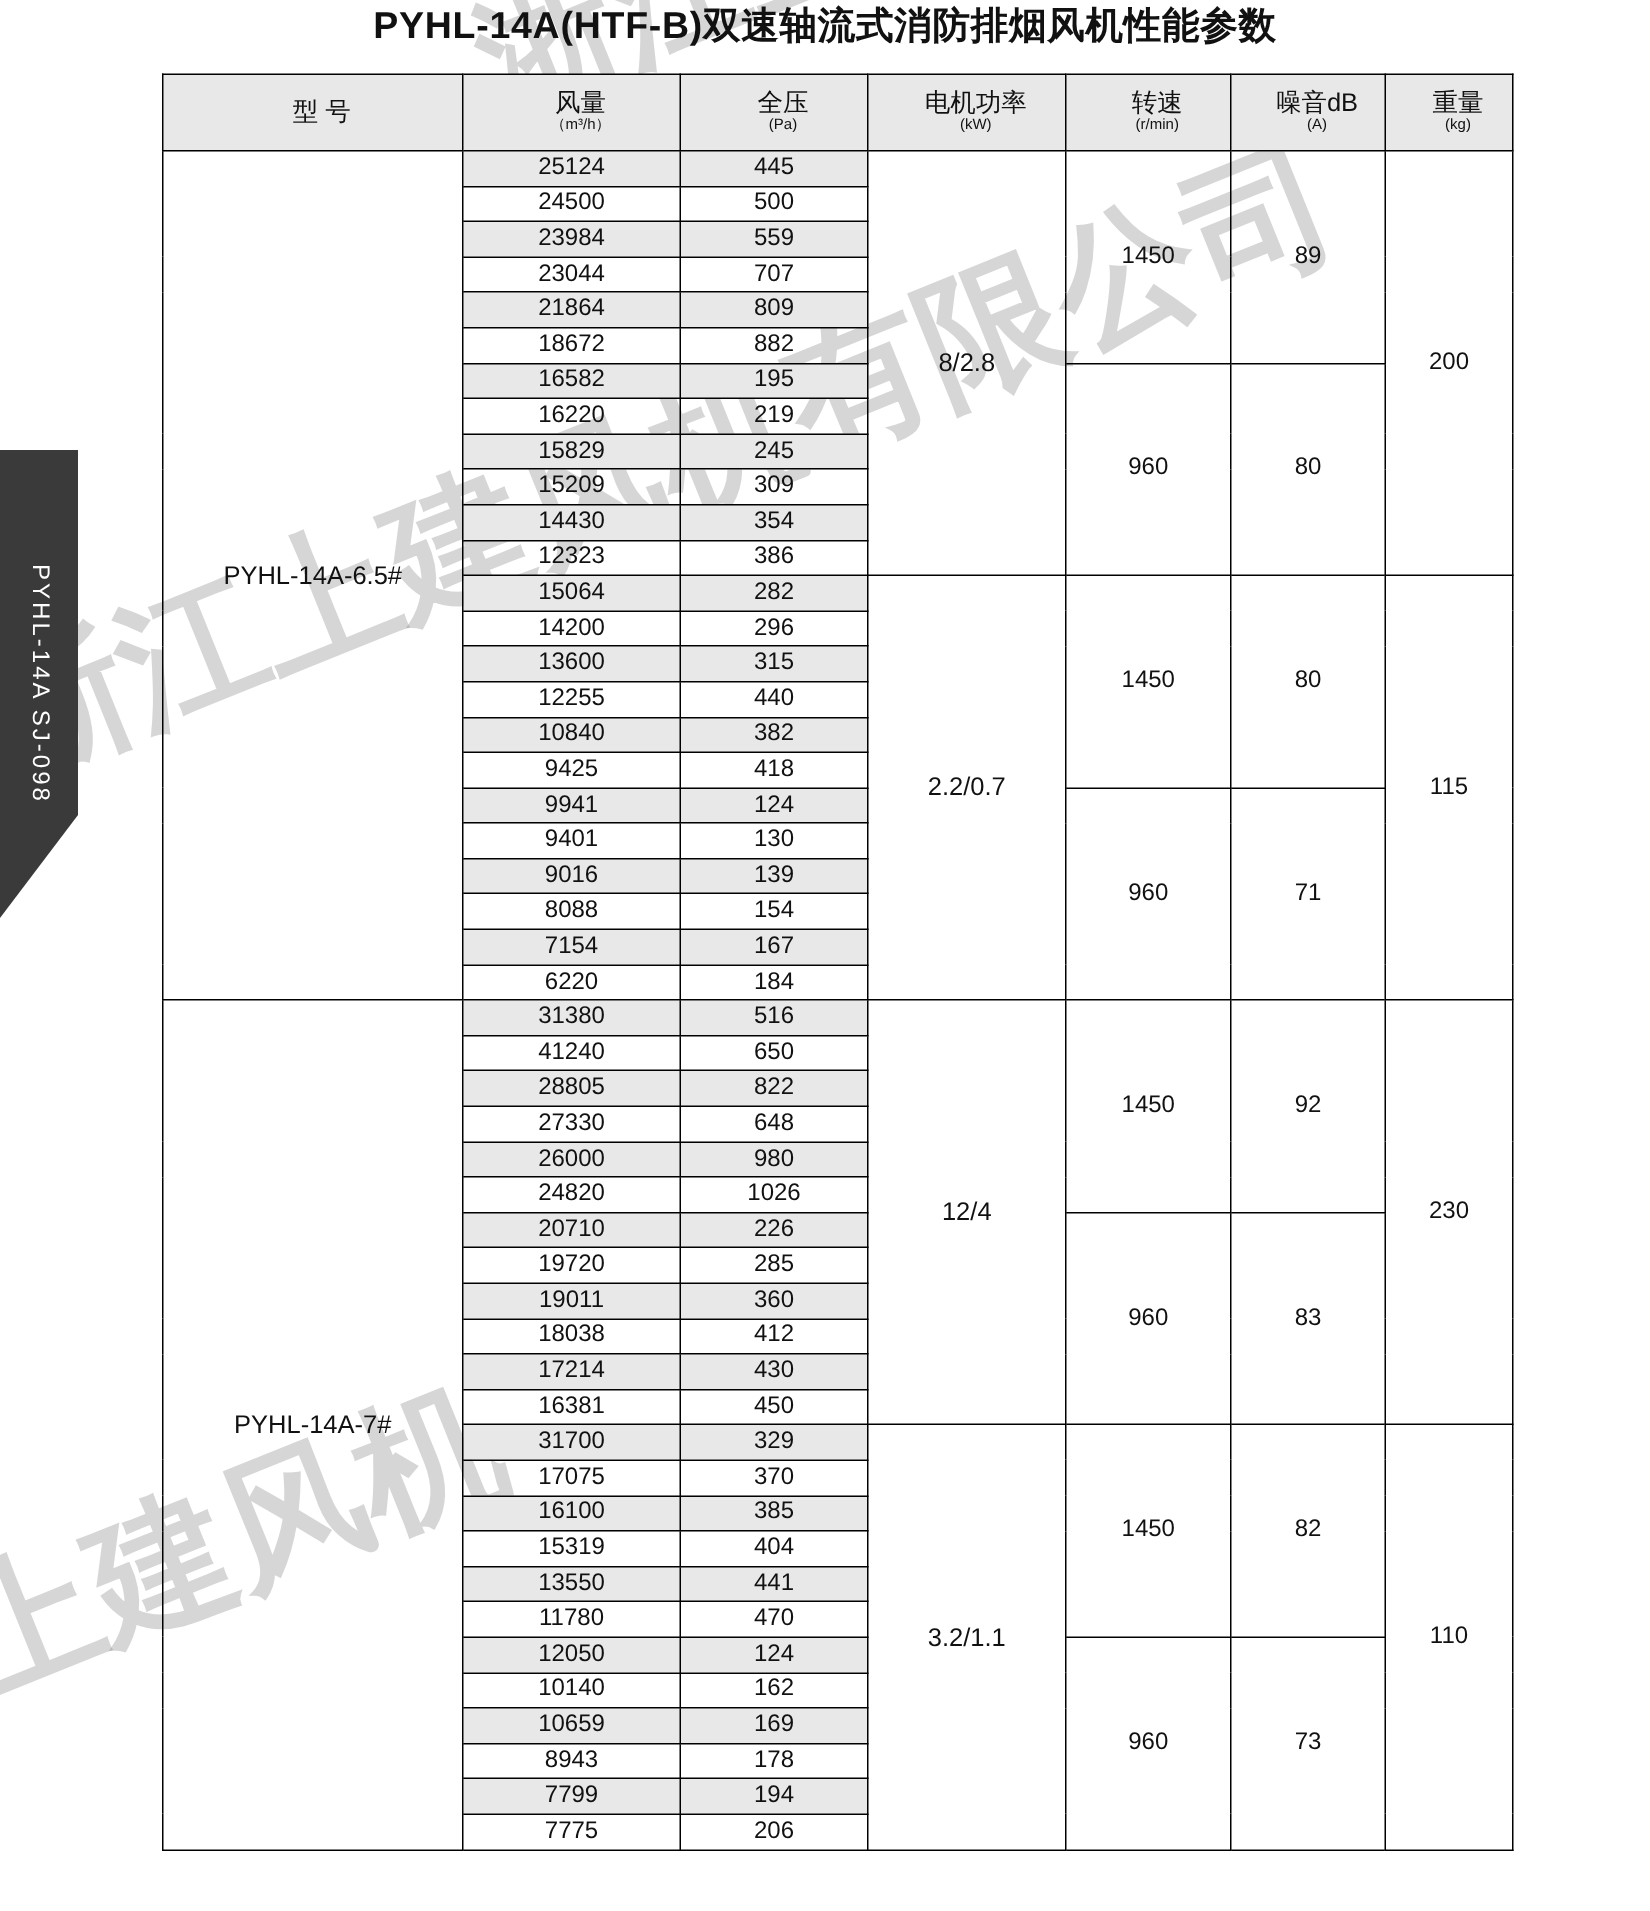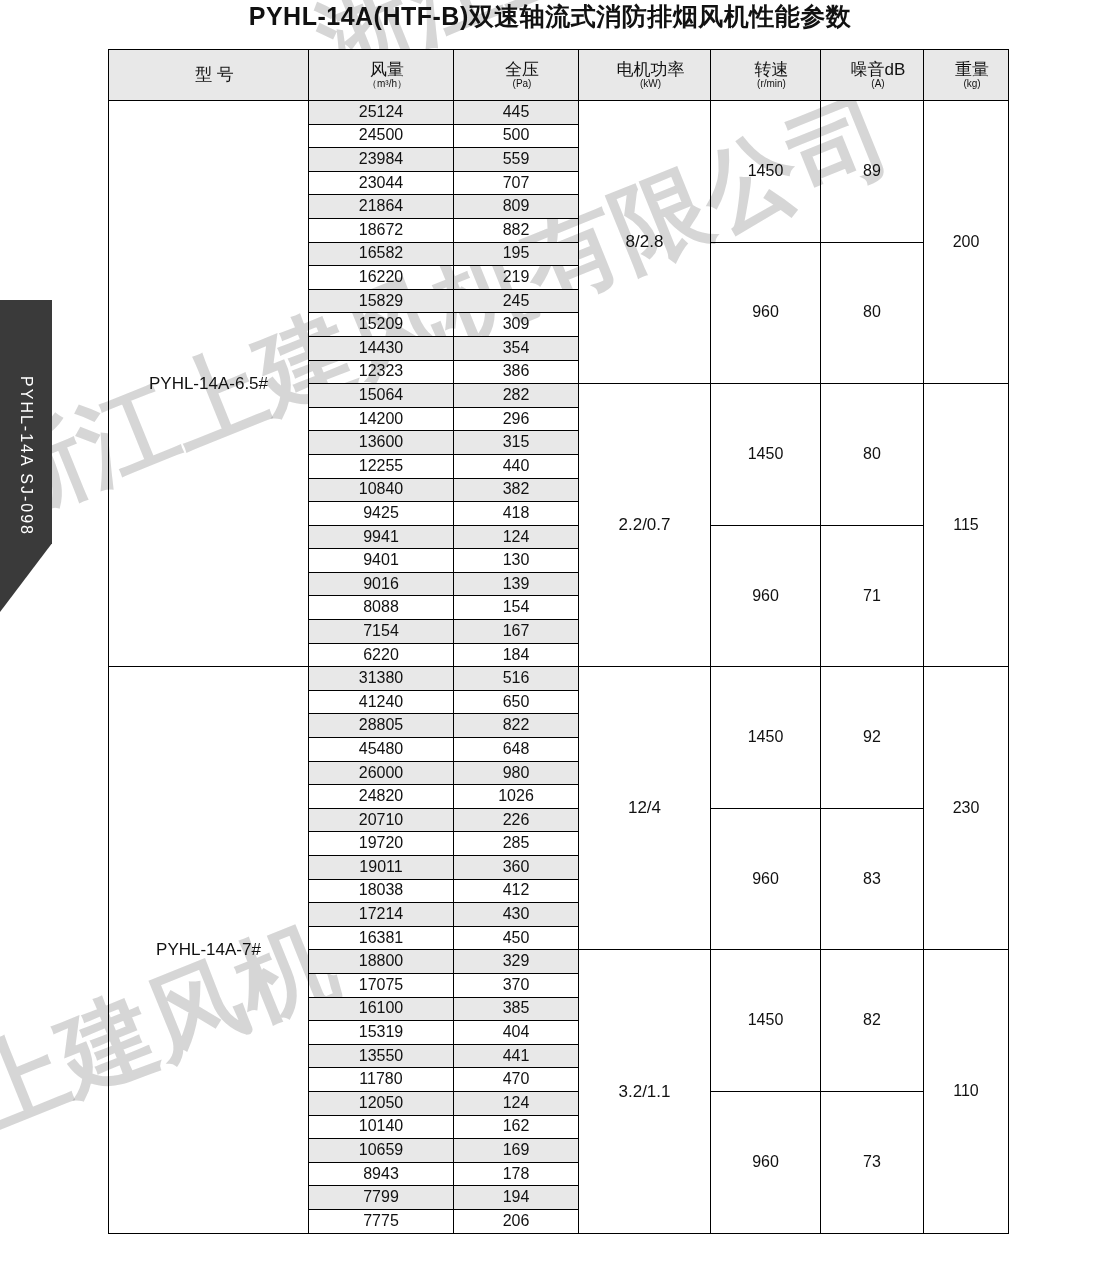--- a/index.html
+++ b/index.html
@@ -269,21 +269,21 @@
         </tr>
         <tr>
           <td>41240</td>
           <td>650</td>
         </tr>
         <tr>
           <td class="shade">28805</td>
           <td class="shade">822</td>
         </tr>
         <tr>
-          <td>45480</td>
+          <td>27330</td>
           <td>648</td>
         </tr>
         <tr>
           <td class="shade">26000</td>
           <td class="shade">980</td>
         </tr>
         <tr>
           <td>24820</td>
           <td>1026</td>
         </tr>
@@ -307,21 +307,21 @@
         </tr>
         <tr>
           <td class="shade">17214</td>
           <td class="shade">430</td>
         </tr>
         <tr>
           <td>16381</td>
           <td>450</td>
         </tr>
         <tr>
-          <td class="shade">18800</td>
+          <td class="shade">31700</td>
           <td class="shade">329</td>
           <td rowspan="12" class="big">3.2/1.1</td>
           <td rowspan="6">1450</td>
           <td rowspan="6">82</td>
           <td rowspan="12">110</td>
         </tr>
         <tr>
           <td>17075</td>
           <td>370</td>
         </tr>

